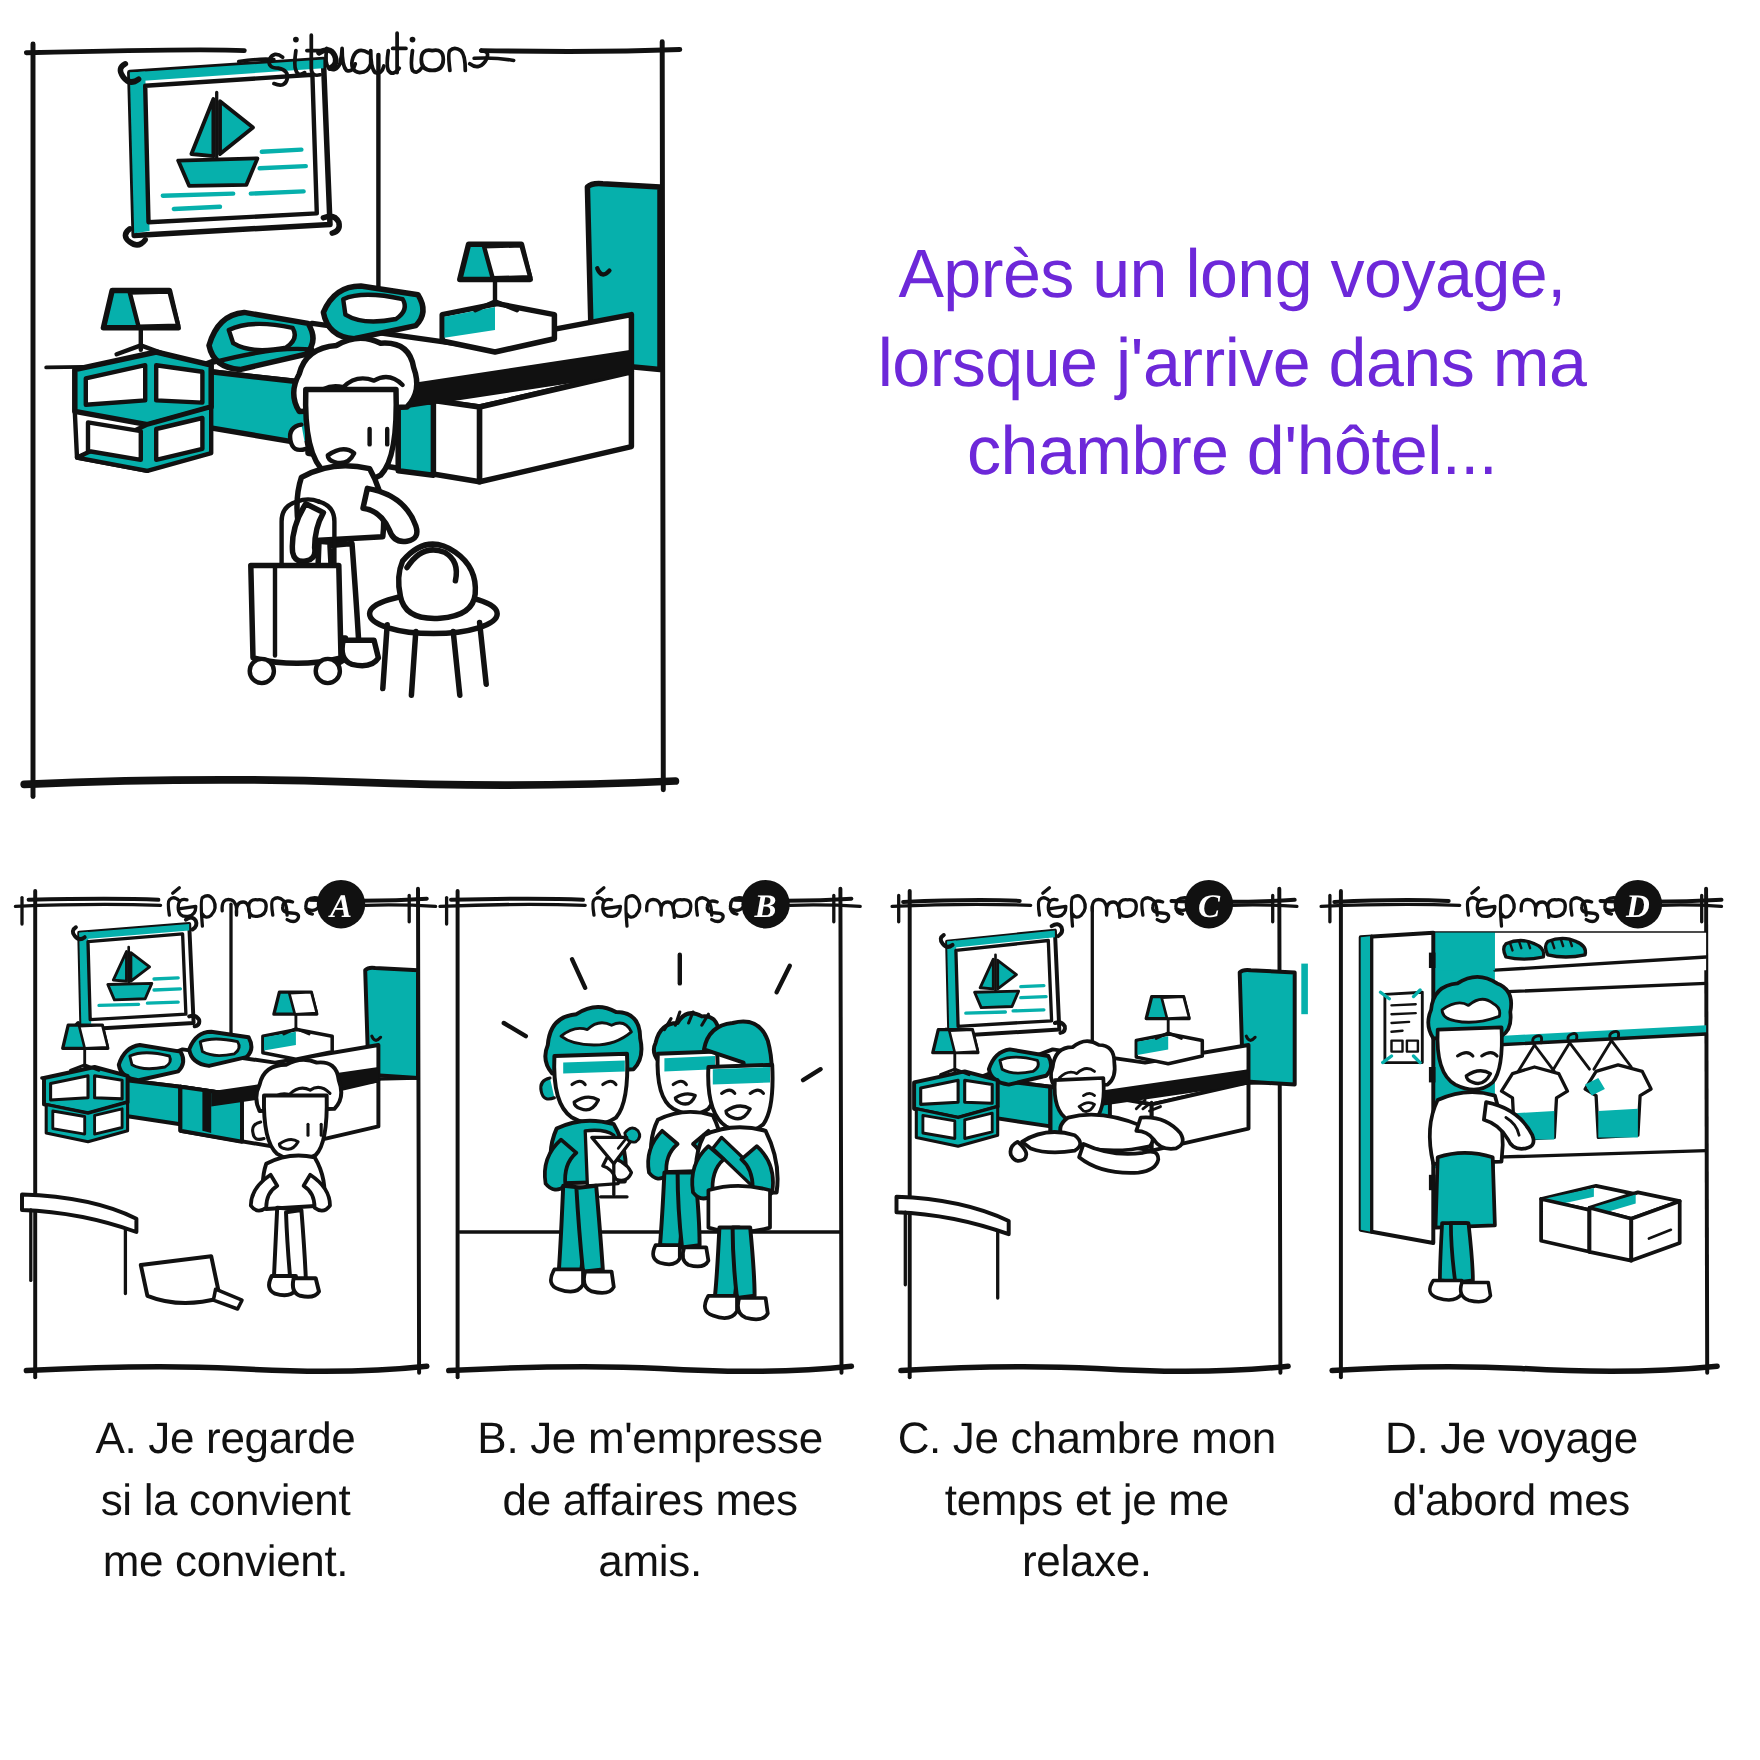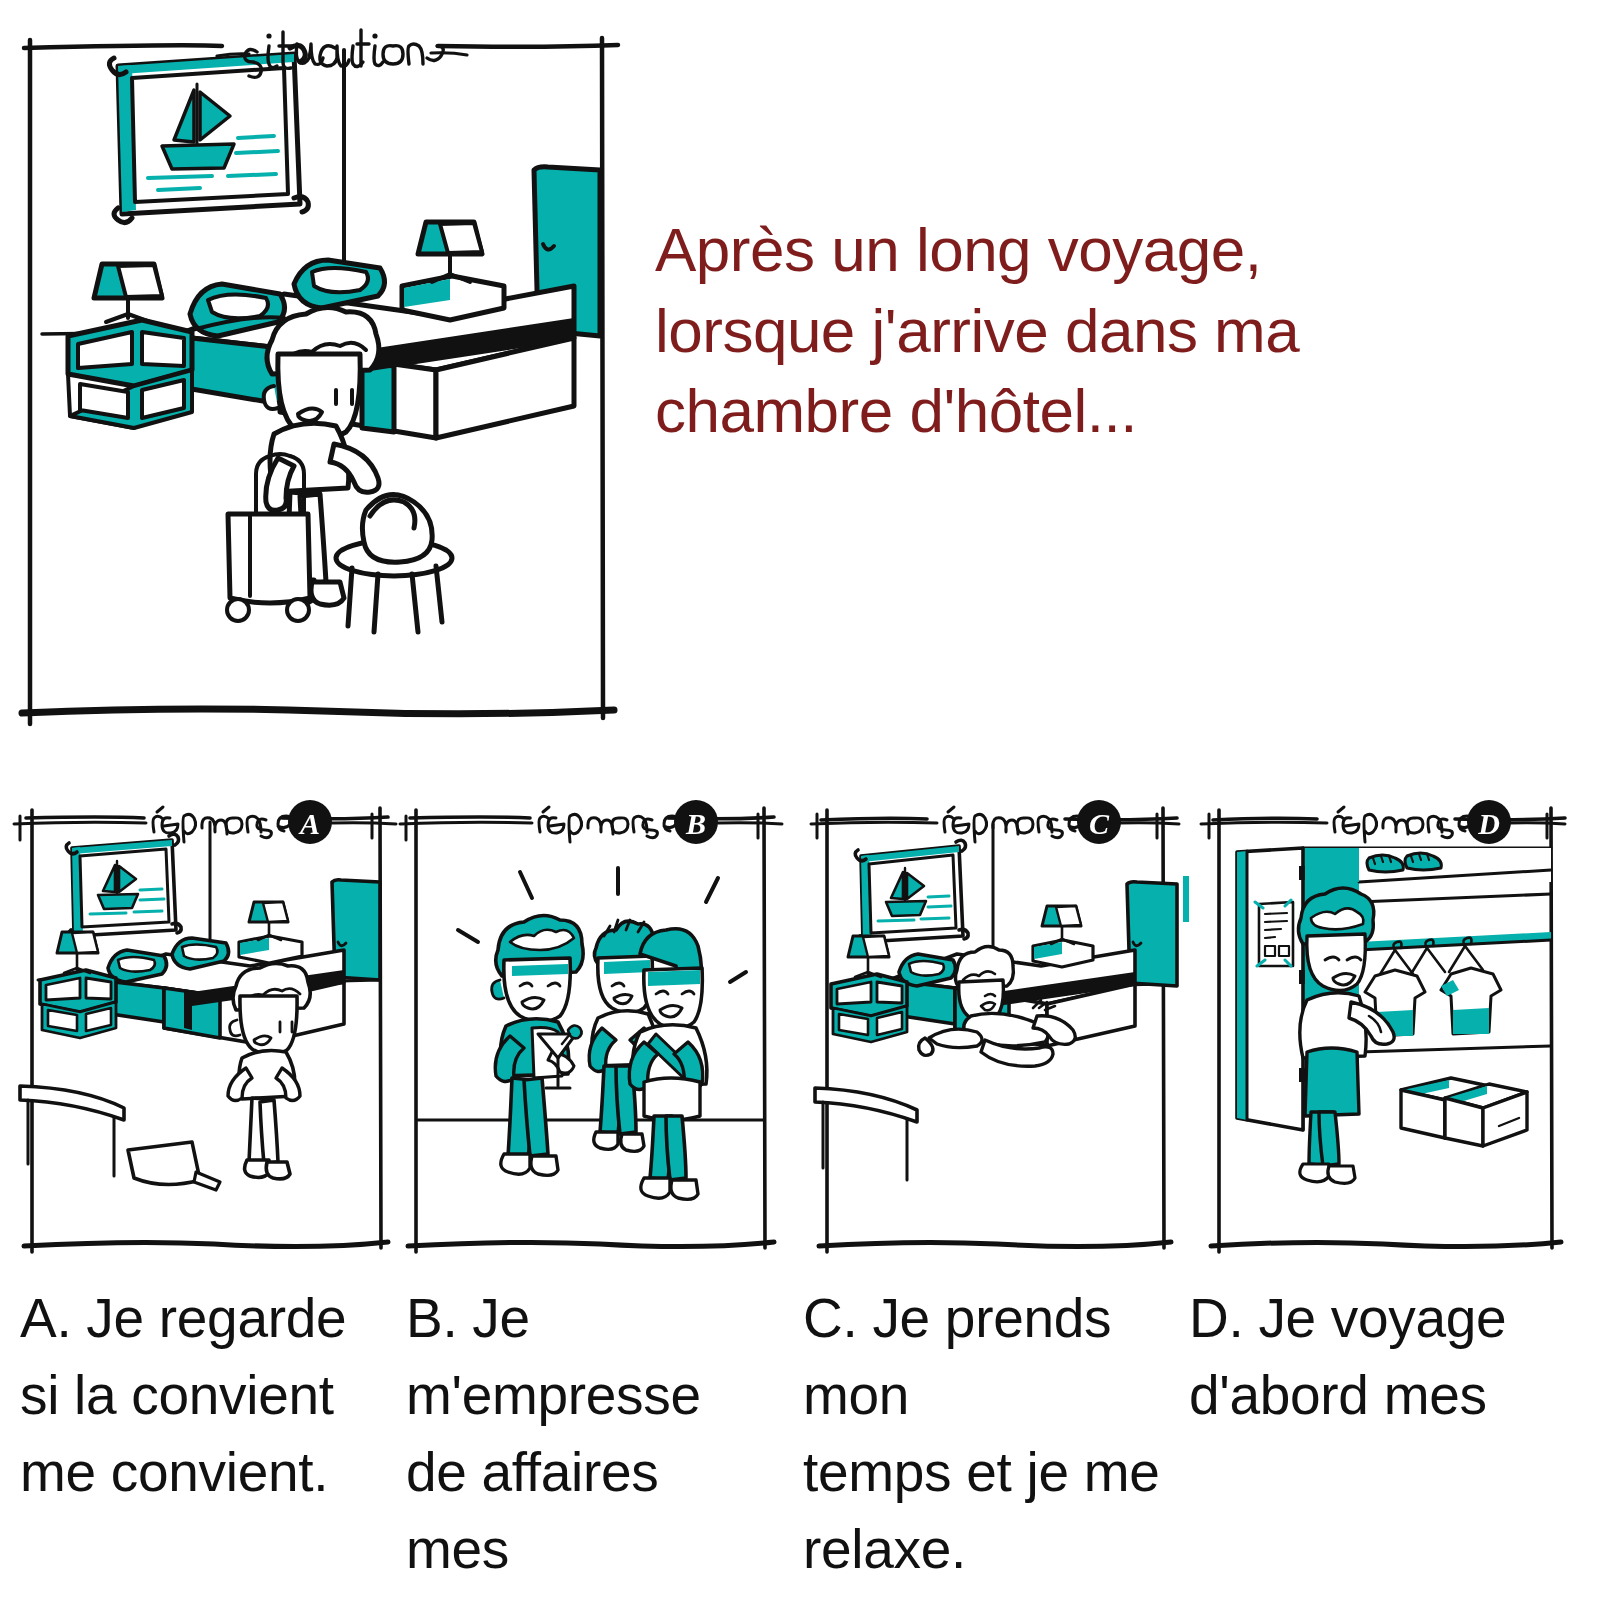--- a/index.html
+++ b/index.html
@@ -12,36 +12,37 @@
   }
   .stage{position:absolute;left:0;top:0;width:1600px;height:1600px;}
 
   
   #situation-panel{position:absolute;left:22px;top:18px;width:600px;height:712px;}
   #situation-art{position:absolute;left:0;top:0;width:600px;height:712px;}
   #situation-title{position:absolute;left:195px;top:4px;width:250px;height:56px;}
 
   #situation-text{
     position:absolute;left:655px;top:210px;width:930px;
-    text-align:left;
+    text-align:center;
     font-size:62px;line-height:1.30;
-    color:#7f1d1d;font-weight:400;
+    color:#6d28d9;font-weight:400;
     letter-spacing:-0.5px;
   }
   #situation-text .ln{display:block;}
 
   
   #answers-row{position:absolute;left:0;top:790px;width:1600px;height:790px;}
   .answer-panel{position:absolute;top:0;width:382px;height:790px;}
   .answer-frame{position:absolute;left:0;top:0;width:382px;height:470px;}
   .answer-art{position:absolute;left:0;top:0;width:382px;height:470px;}
   .answer-header{position:absolute;left:0;top:0;width:382px;height:60px;}
   .answer-caption{
     position:absolute;left:6px;top:490px;width:370px;
-    font-size:55px;line-height:1.40;
+    text-align:center;
+    font-size:40px;line-height:1.40;
     color:#111;letter-spacing:-0.3px;
   }
   .answer-caption .ln{display:block;}
 
   #panel-a{left:14px;}
   #panel-b{left:400px;}
   #panel-c{left:797px;}
   #panel-d{left:1183px;}
 
   svg{display:block;overflow:visible;}
@@ -527,21 +528,21 @@
             <path class="ink" stroke-width="3" d="M242 42 q-2 -12 0 -14 q5 -4 10 1 q3 4 3 13"></path>
             <path class="ink" stroke-width="3" d="M260 30 q-8 -3 -9 4 q-1 6 8 6 q8 0 6 5 q-3 5 -10 1"></path>
             <path class="ink" stroke-width="3" d="M272 36 q8 4 12 -2 q4 -8 -4 -8 q-8 0 -8 8 q0 6 6 7"></path>
             <path class="ink" stroke-width="3" d="M290 34 q10 -2 20 0"></path>
           </g>
           <circle class="blk" cx="302" cy="32" r="22"></circle>
           <text x="302" y="44" text-anchor="middle" fill="#ffffff" font-family="Liberation Serif, serif" font-size="30" font-style="italic" font-weight="700">C</text>
         </svg>
       </div>
       <div class="answer-caption">
-        <span class="ln">C. Je prends mon</span>
+        <span class="ln">C. Je chambre mon</span>
         <span class="ln">temps et je me</span>
         <span class="ln">relaxe.</span>
       </div>
     </div>
 
     <div class="answer-panel" id="panel-d">
       <div class="answer-frame">
         <svg class="answer-art" viewBox="0 0 382 470">
           <path class="ink" stroke-width="3.6" d="M36 20 L36 462"></path>
           <path class="ink" stroke-width="3.6" d="M368 18 L369 458"></path>

